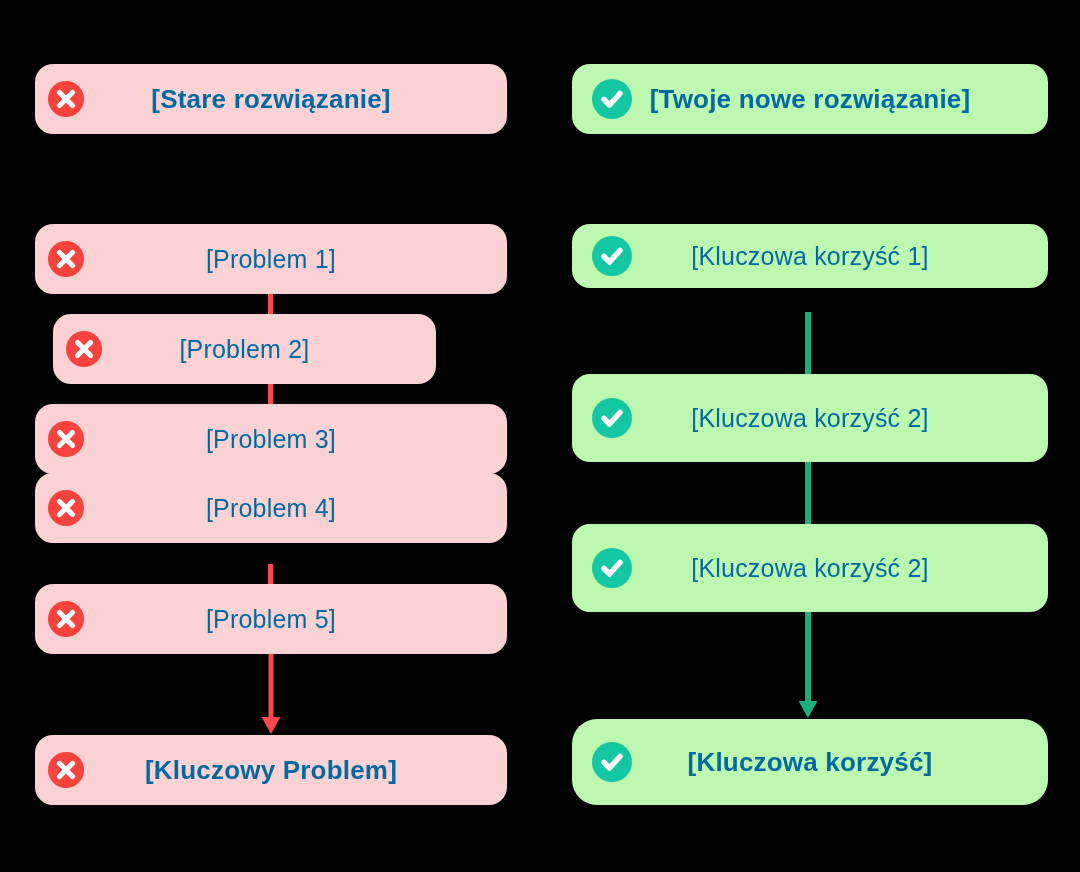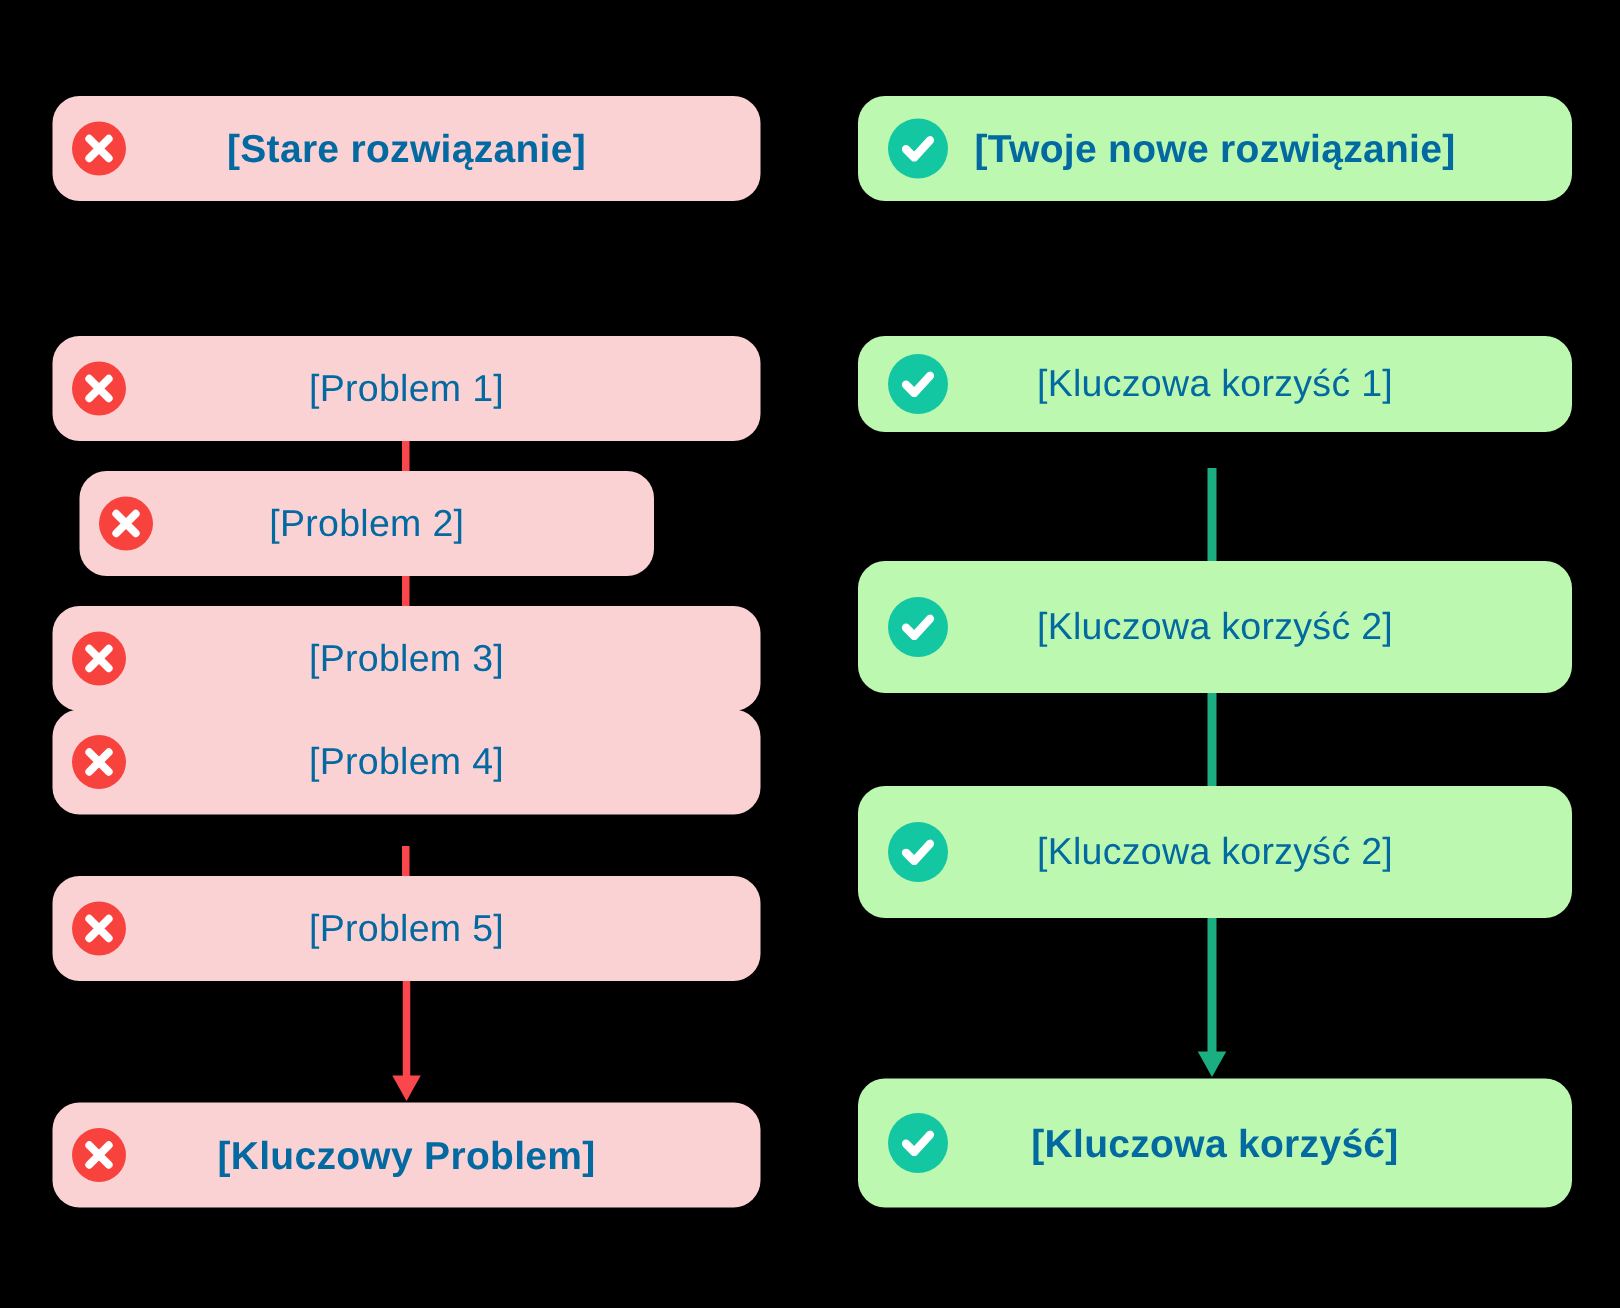--- a/index.html
+++ b/index.html
@@ -179,21 +179,21 @@
       </svg>
     </span>
     <span class="txt">[Kluczowa korzyść 2]</span>
   </div>
 
   <svg class="arrow" style="left:795px; top:612px;" width="26" height="107" viewBox="0 0 26 107">
     <line x1="13" y1="0" x2="13" y2="92" stroke="#1BAE80" stroke-width="6"></line>
     <path d="M13 106 L3.5 89 L22.5 89 Z" fill="#1BAE80"></path>
   </svg>
 
-  <div class="box new" style="left:572px; top:719px; width:476px; height:86px;">
+  <div class="box new" style="left:572px; top:719px; width:476px; height:86px;border-radius:25px;">
     <span class="badge check-badge">
       <svg width="40" height="40" viewBox="0 0 40 40">
         <path d="M12 20.5 L17.5 26 L28 14.5" stroke="#ffffff" stroke-width="5.5" fill="none" stroke-linecap="round" stroke-linejoin="round"></path>
       </svg>
     </span>
     <span class="txt bold">[Kluczowa korzyść]</span>
   </div>
 
 </div>
 

